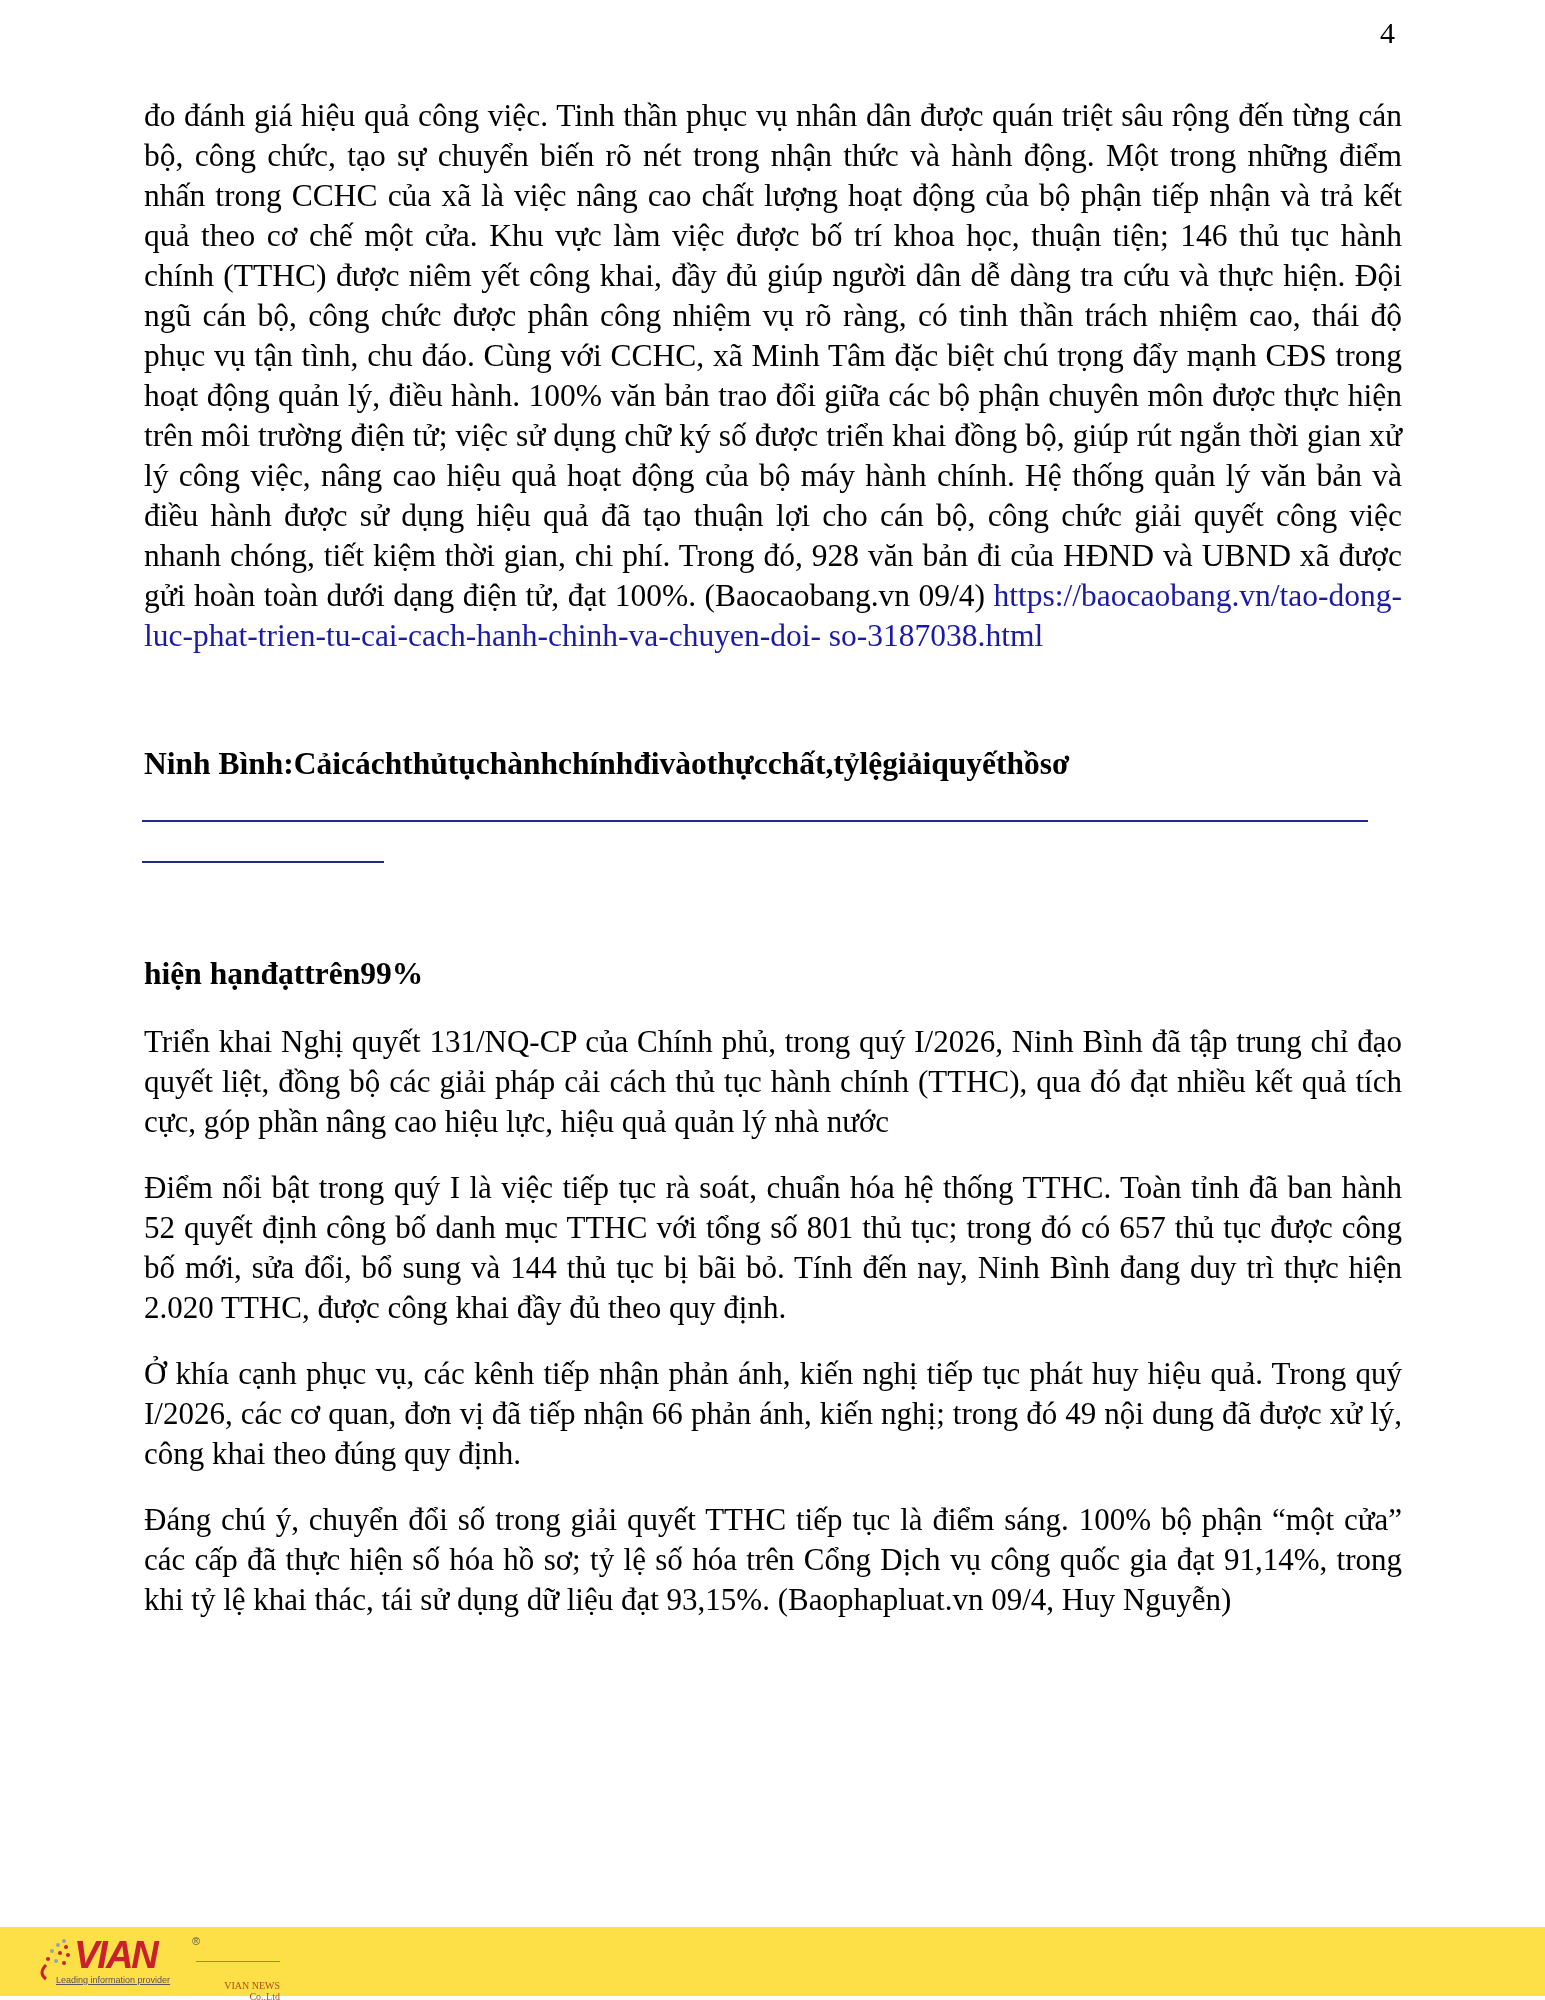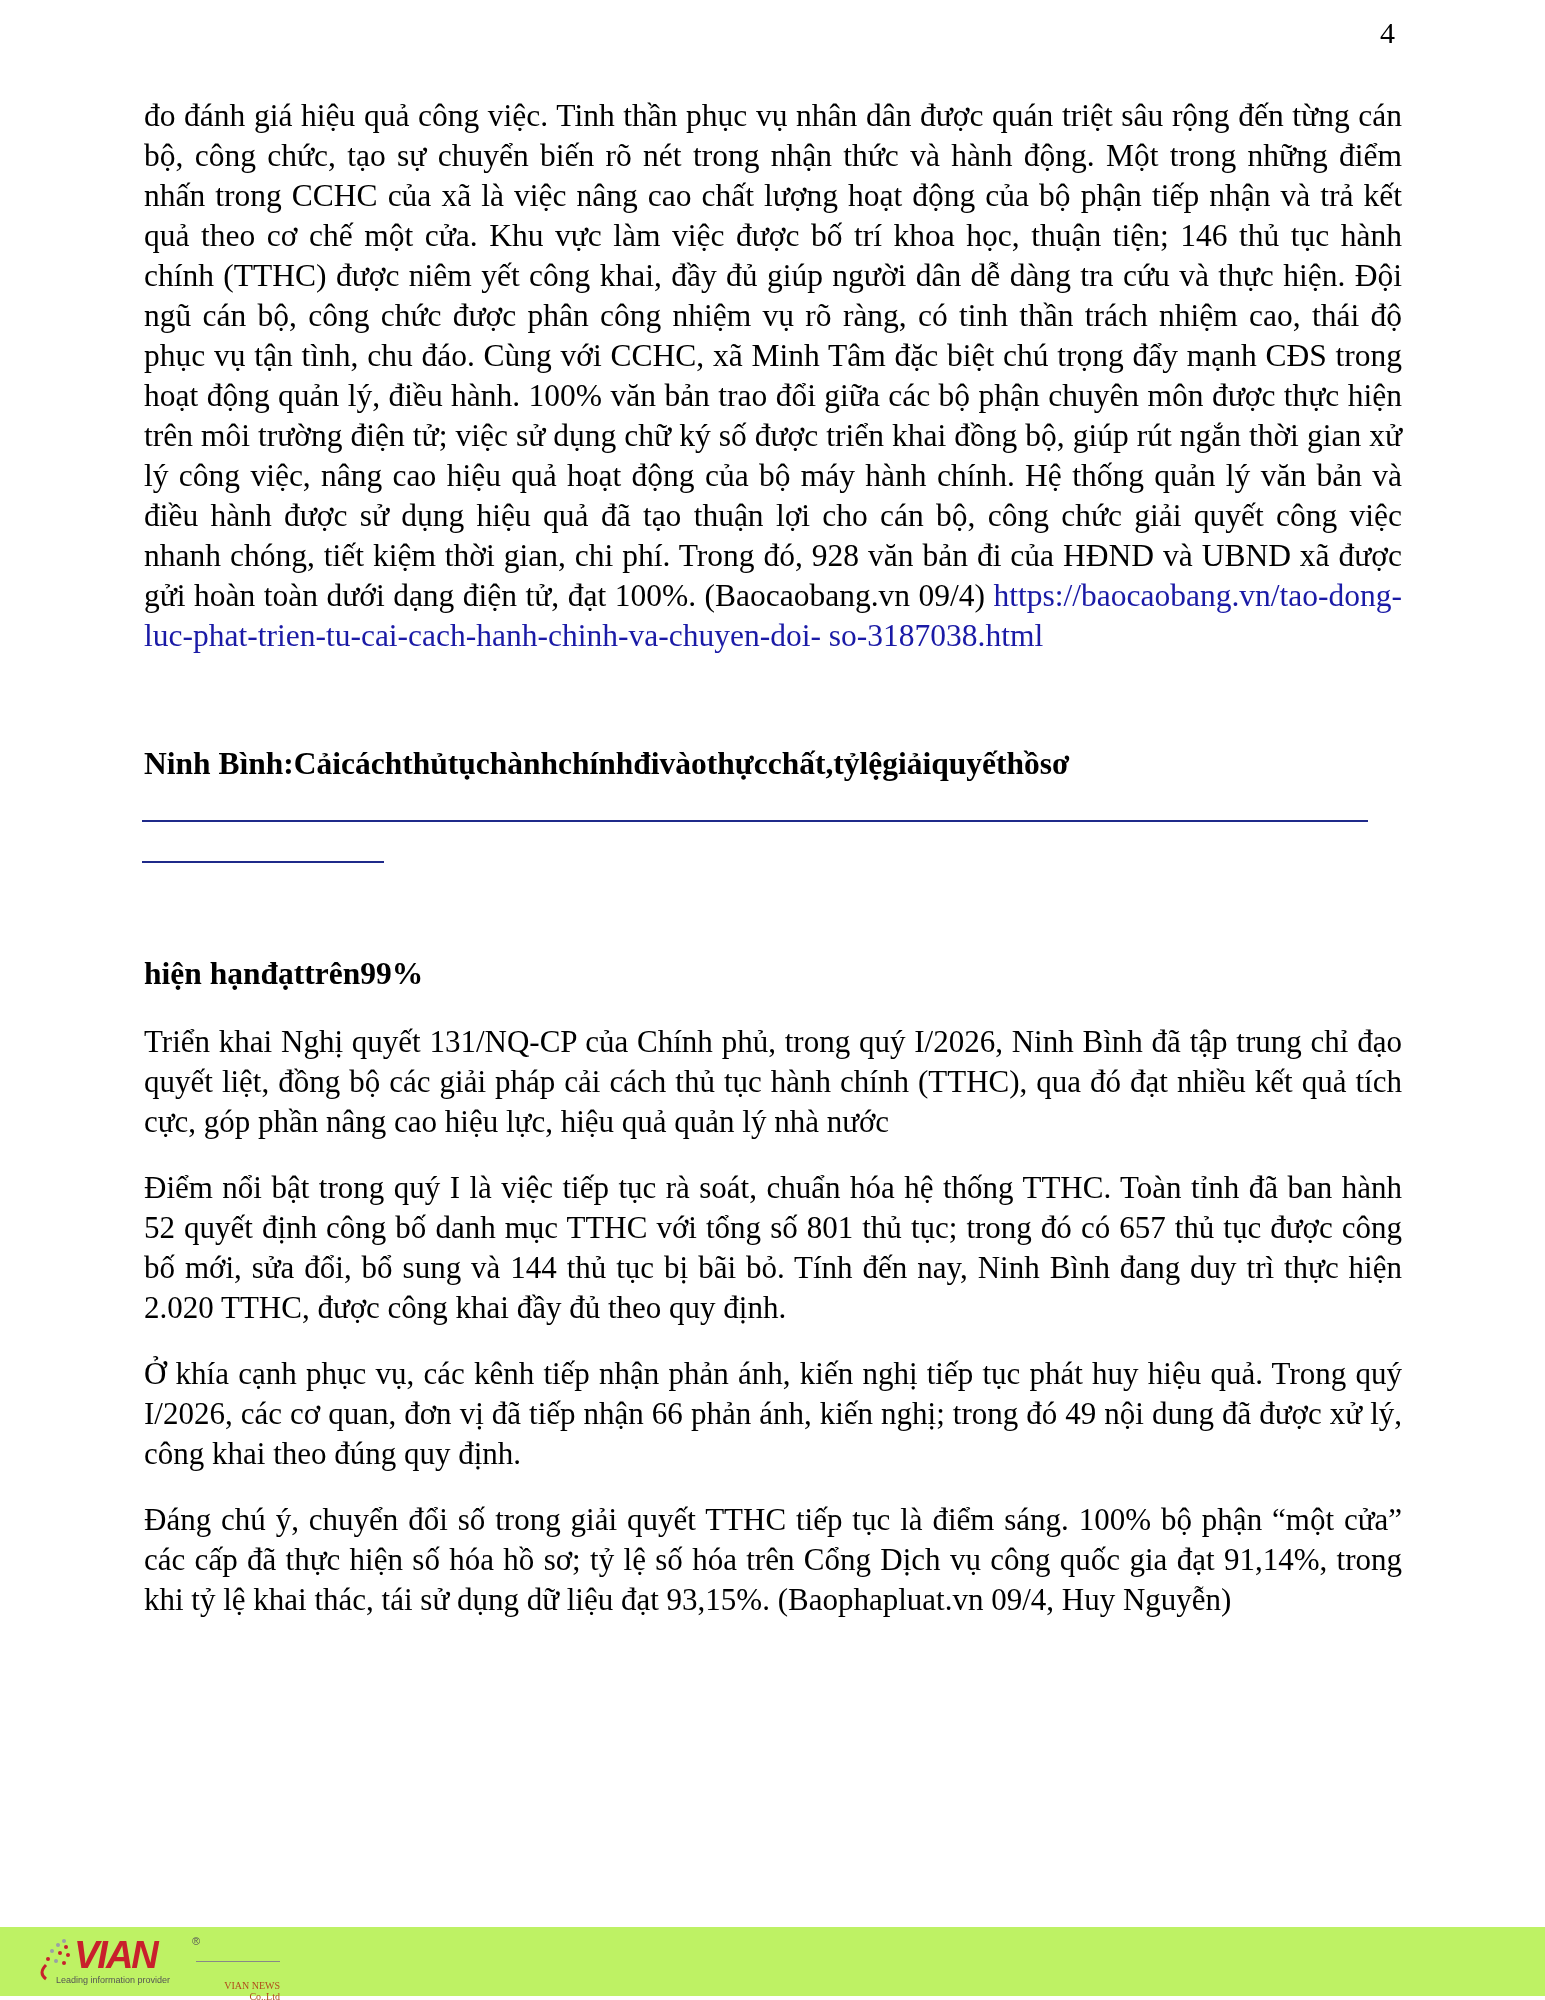--- a/index.html
+++ b/index.html
@@ -27,38 +27,39 @@
     position: absolute; height: 2px; background: #1f2a8a;
   }
   .rule1 { left: 142px; top: 820px; width: 1226px; }
   .rule2 { left: 142px; top: 861px; width: 242px; }
   .headline2 { position: absolute; left: 144px; top: 954px; }
   .body2 { position: absolute; left: 144px; top: 1022px; width: 1258px; }
   .body2 .para { font-size: 31px; line-height: 40px; }
   .body2 .block { margin-bottom: 26px; }
   .footer {
     position: absolute; left: 0; top: 1927px; width: 1545px; height: 69px;
-    background: #bef264;
+    background: #fde047;
   }
   .logo {
     position: absolute; left: 36px; top: 8px; width: 230px; height: 56px;
   }
   .logo-dots { position: absolute; left: 0; top: 0; width: 36px; height: 52px; }
   .logo-mark {
     position: absolute; left: 38px; top: 0px;
     font-family: "Liberation Sans", sans-serif; font-weight: bold; font-style: italic;
     font-size: 38px; line-height: 40px; color: #c8202c; letter-spacing: -2px;
   }
   .logo-reg {
     position: absolute; left: 156px; top: 0px; font-size: 11px; color: #555;
     font-family: "Liberation Sans", sans-serif;
   }
   .logo-tagline {
     position: absolute; left: 20px; top: 40px; font-size: 9px; color: #555;
     font-family: "Liberation Sans", sans-serif;
+    text-decoration: underline;
   }
   .company {
     position: absolute; left: 160px; top: 26px;
     font-size: 10px; color: #b04a1a;
     font-family: "Liberation Serif", serif;
     border-top: 1px solid #888; border-bottom: 5px solid #701a75;
     padding: 18px 0; width: 84px; text-align: right;
   }
 </style>
 </head>

